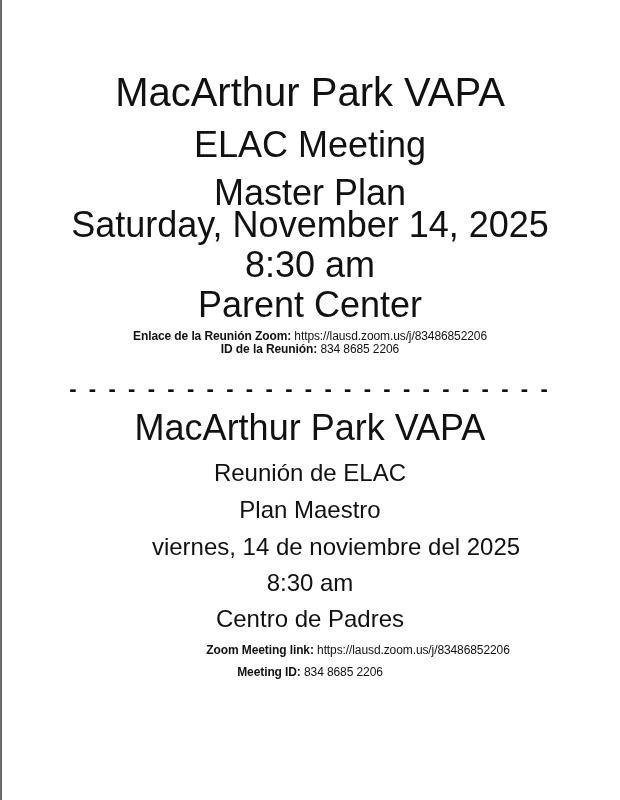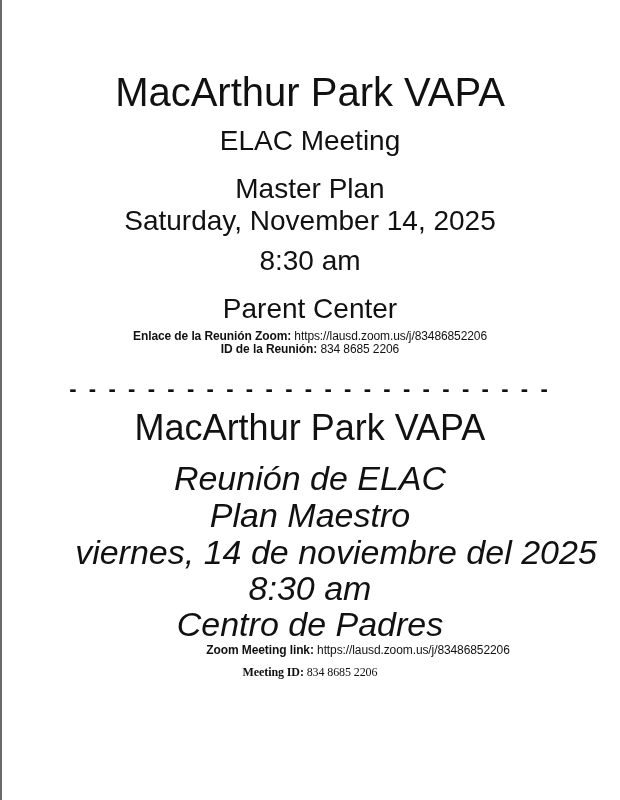--- a/index.html
+++ b/index.html
@@ -26,26 +26,26 @@
     .line {
       position: absolute;
       left: 0;
       width: 620px;
       text-align: center;
       white-space: nowrap;
       line-height: 1;
     }
     
     .en-title { top: 72px; font-size: 40px; }
-    .en-sub { font-size: 28px; }
+    .en-sub { font-size: 36px; }
     .en-sub.l1 { top: 127px; }
     .en-sub.l2 { top: 175px; }
     .en-sub.l3 { top: 207px; }
     .en-sub.l4 { top: 247px; }
-    .en-sub.l5 { top: 287px; margin-top: 8px; }
+    .en-sub.l5 { top: 287px; }
     
     .small {
       font-size: 12px;
       letter-spacing: -0.1px;
     }
     .small b {
       font-weight: 700;
     }
     .small .val {
       font-weight: 400;
@@ -54,28 +54,28 @@
     .es-zoom2 { top: 343px; }
     
     .sep {
       top: 378px;
       font-size: 22px;
       font-weight: 700;
       letter-spacing: 3.1px;
     }
     
     .es-title { top: 410px; font-size: 36px; }
-    .es-sub { font-size: 34px; font-style: italic; }
+    .es-sub { font-size: 24px; }
     .es-sub.l1 { top: 461px; }
     .es-sub.l2 { top: 498px; }
     .es-sub.l3 { top: 535px; padding-left: 26px; }
     .es-sub.l4 { top: 571px; }
     .es-sub.l5 { top: 607px; }
     .en-zoom1 { top: 644px; padding-left: 48px; }
-    .en-zoom2 { top: 666px; font-family: Liberation Serif, serif; }
+    .en-zoom2 { top: 666px; }
   </style>
 </head>
 <body>
 
 <div class="page-border"></div>
 
 <div class="line en-title">MacArthur Park VAPA</div>
 <div class="line en-sub l1">ELAC Meeting</div>
 <div class="line en-sub l2">Master Plan</div>
 <div class="line en-sub l3">Saturday, November 14, 2025</div>

